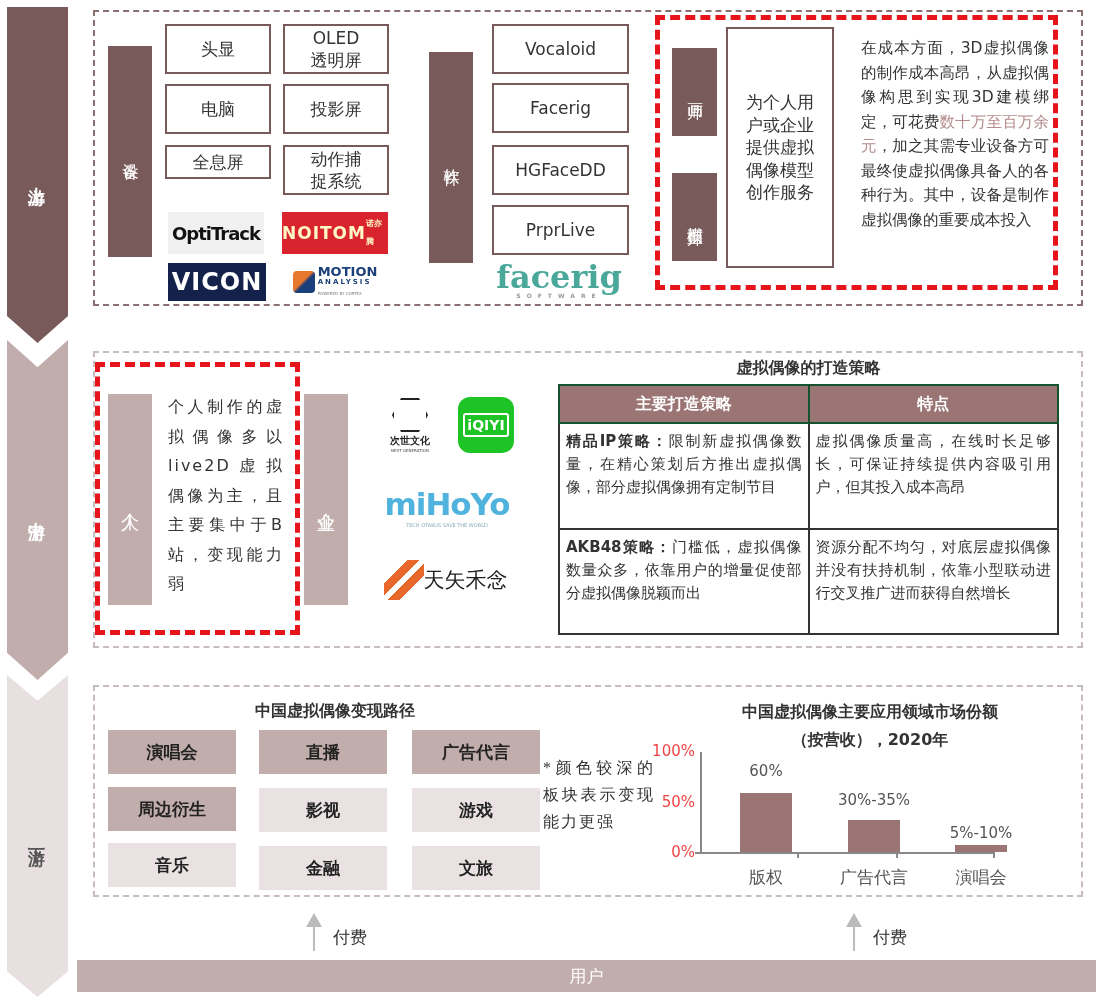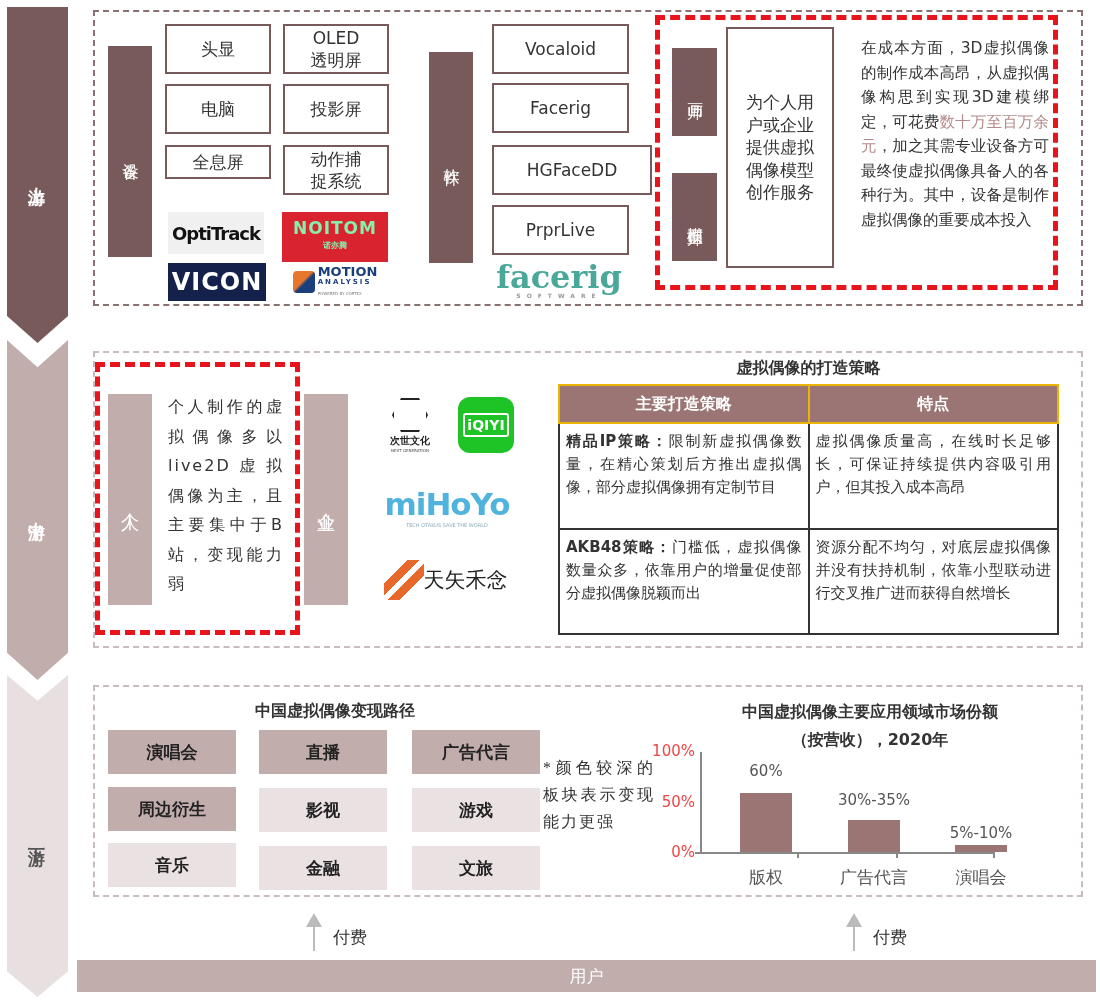--- a/index.html
+++ b/index.html
@@ -25,21 +25,21 @@
 
   .item { position: absolute; border: 2px solid #795a5a; display: flex; align-items: center; justify-content: center;
           text-align: center; font-size: 17px; line-height: 22px; color: #333; background: #fff; }
 
   .logo { position: absolute; display: flex; align-items: center; justify-content: center; font-weight: bold; }
 
   .para { position: absolute; font-size: 15.5px; line-height: 24.5px; color: #333; }
   .hl { color: #b48a8a; }
 
   table.strat { position: absolute; left: 558px; top: 384px; width: 501px; border-collapse: collapse; font-size: 15px; }
-  table.strat th { background: #9b7474; color: #fff; font-weight: bold; height: 38px; border: 2px solid #eab308; font-size: 16px; }
+  table.strat th { background: #9b7474; color: #fff; font-weight: bold; height: 38px; border: 2px solid #14532d; font-size: 16px; }
   table.strat td { border: 2px solid #333; padding: 6px 6px; line-height: 23px; vertical-align: top; color: #333; text-align: justify; }
 
   .tile { position: absolute; width: 128px; height: 44px; display: flex; align-items: center; justify-content: center;
           font-size: 17px; font-weight: bold; color: #222; }
   .tile.dark { background: #c2adad; }
   .tile.light { background: #eae2e2; }
 
   .chart-title { position: absolute; font-weight: bold; font-size: 16px; text-align: center; color: #333; }
   .axis-label { position: absolute; font-size: 15px; color: #ef4444; text-align: right; width: 50px; }
   .bar { position: absolute; background: #9b7474; }
@@ -84,21 +84,21 @@
   </div>
 <div class="item" style="left:165px;top:145px;width:106px;height:34px;">
     <span>全息屏</span>
   </div>
 <div class="item" style="left:283px;top:145px;width:106px;height:50px;white-space:pre-line;"><span>动作捕
 捉系统</span></div>
 
 <div class="logo" style="left:168px;top:212px;width:96px;height:42px;background:#f0f0f0;color:#111;font-size:18px;letter-spacing:-1px;">
     <span>OptiTrack</span>
   </div>
-<div class="logo" style="left:282px;top:212px;width:106px;height:50px;background:#d9232e;color:#86efac;flex-direction:column;line-height:18px;">
+<div class="logo" style="left:282px;top:212px;width:106px;height:42px;background:#d9232e;color:#fef9c3;line-height:18px;">
   <span style="font-size:17px;letter-spacing:1px;">NOITOM</span>
   <span style="font-size:8px;">诺亦腾</span>
 </div>
 <div class="logo" style="left:168px;top:263px;width:98px;height:38px;background:#14214a;color:#fff;font-size:24px;letter-spacing:1px;">
     <span>VICON</span>
   </div>
 <div class="logo" style="left:282px;top:263px;width:106px;height:38px;">
   <span style="display:inline-block;width:22px;height:22px;background:linear-gradient(135deg,#e8772e 0%,#e8772e 45%,#1b3f7a 55%,#1b3f7a 100%);border-radius:4px;margin-right:3px;"></span>
   <span style="display:flex;flex-direction:column;line-height:11px;">
     <span style="font-size:13px;color:#1b3f7a;">MOTION</span>
@@ -109,21 +109,21 @@
 
 <div class="vlabel dark" style="left:429px;top:52px;width:44px;height:211px;">
     <span>软件</span>
   </div>
 <div class="item" style="left:492px;top:24px;width:137px;height:50px;">
     <span>Vocaloid</span>
   </div>
 <div class="item" style="left:492px;top:83px;width:137px;height:50px;">
     <span>Facerig</span>
   </div>
-<div class="item" style="left:492px;top:145px;width:160px;height:50px;text-align:right;">
+<div class="item" style="left:492px;top:145px;width:137px;height:50px;text-align:right;">
     <span>HGFaceDD</span>
   </div>
 <div class="item" style="left:492px;top:205px;width:137px;height:50px;">
     <span>PrprLive</span>
   </div>
 <div class="logo" style="left:490px;top:258px;width:138px;height:46px;flex-direction:column;line-height:30px;">
   <span style="font-family:'DejaVu Serif',serif;font-size:32px;color:#4aa89a;">facerig</span>
   <span style="font-size:6px;color:#999;letter-spacing:6px;line-height:8px;">SOFTWARE</span>
 </div>
 

